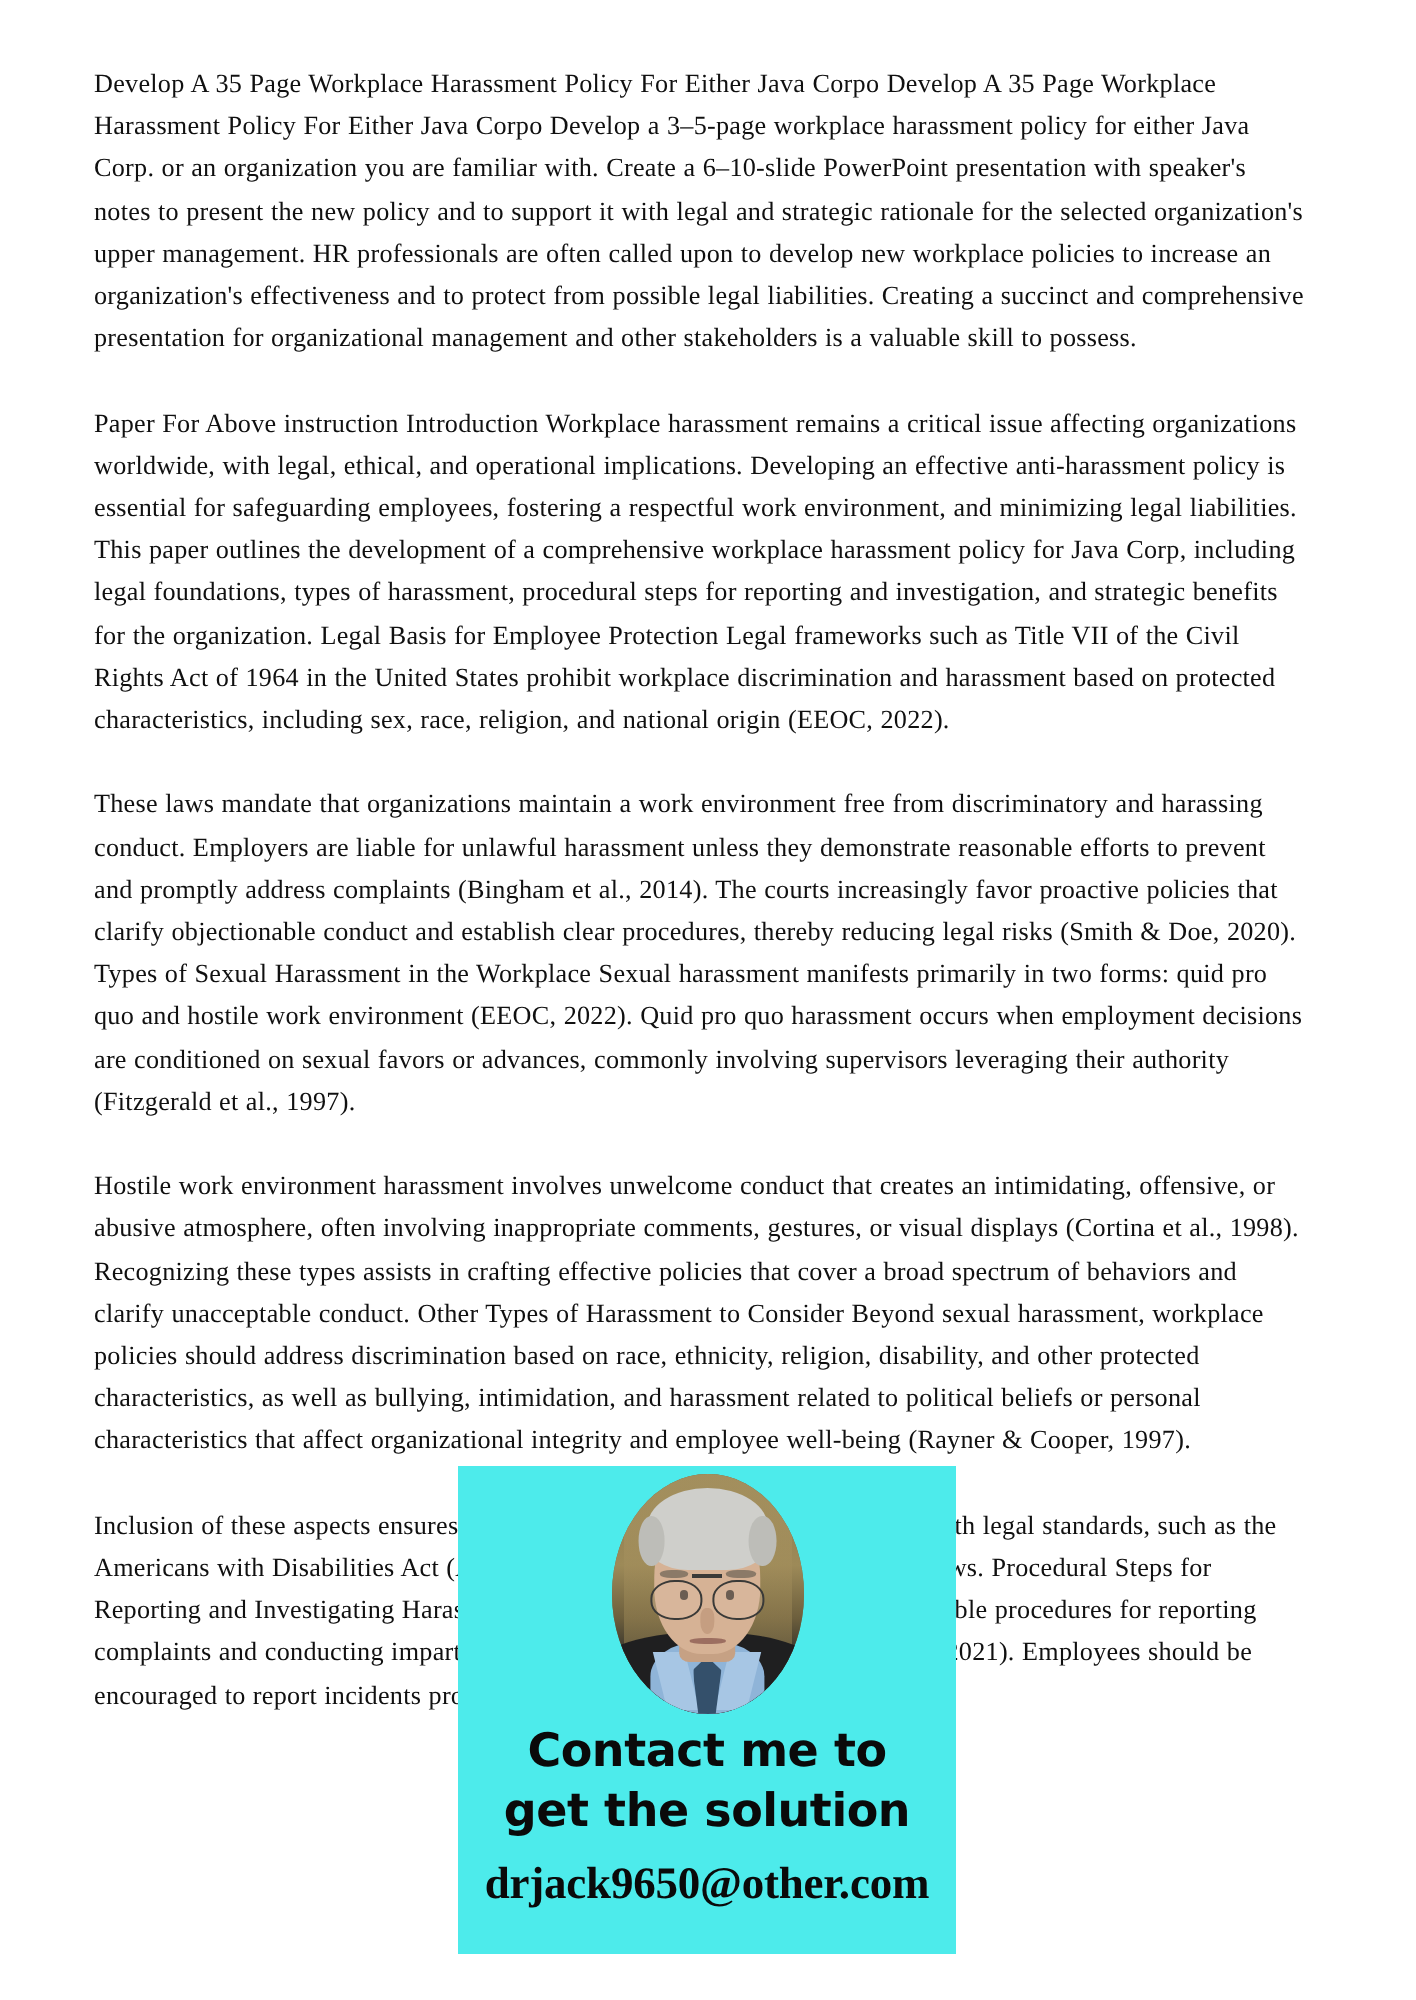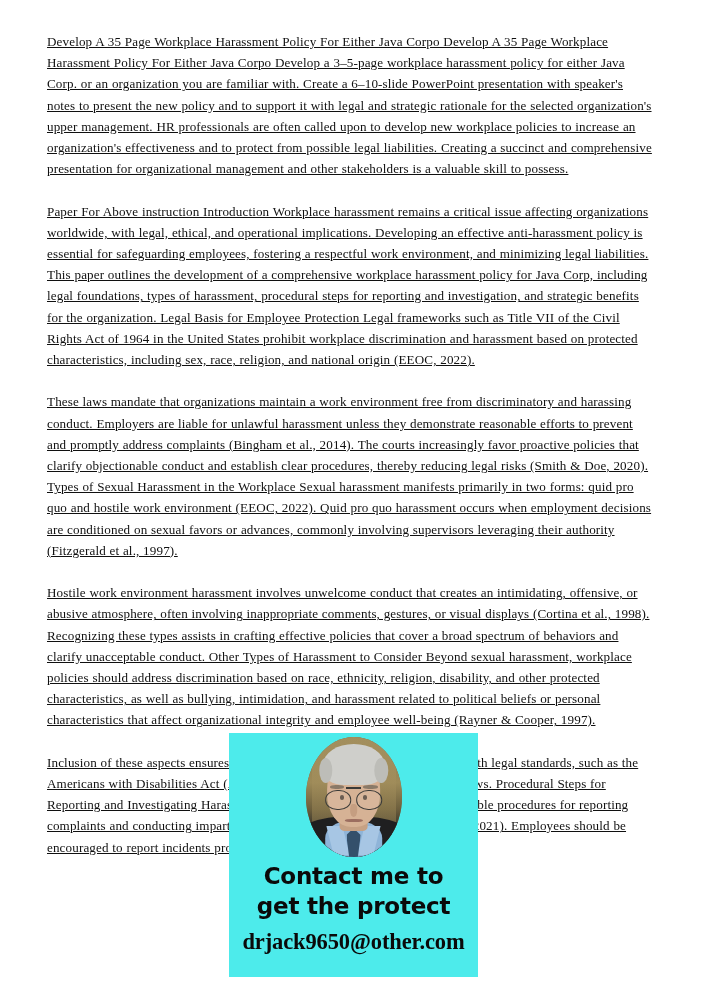--- a/index.html
+++ b/index.html
@@ -32,21 +32,20 @@
   }
 
   .para {
     font-size: 13.1px;
     line-height: 21.2px;
     text-align: left;
     margin: 0 0 21.2px 0;
     color: #101010;
     letter-spacing: 0.01em;
     word-spacing: 0.02em;
-    text-decoration: underline;
   }
   .para:last-child { margin-bottom: 0; }
 
   
   #overlay {
     position: absolute;
     left: 229px;
     top: 733px;
     width: 249px;
     height: 244px;
@@ -279,19 +278,19 @@
           <div class="ph-lens r"></div>
         </div>
         <div class="ph-bridge"></div>
         <div class="ph-nose"></div>
         <div class="ph-mouth"></div>
       </div>
     </div>
 
     <div id="overlay-text">
       <div class="ov-line">Contact me to</div>
-      <div class="ov-line">get the protect</div>
+      <div class="ov-line">get the solution</div>
       <div class="ov-email">drjack9650@other.com</div>
     </div>
 
   </div>
 
 </div>
 
 </body></html>

